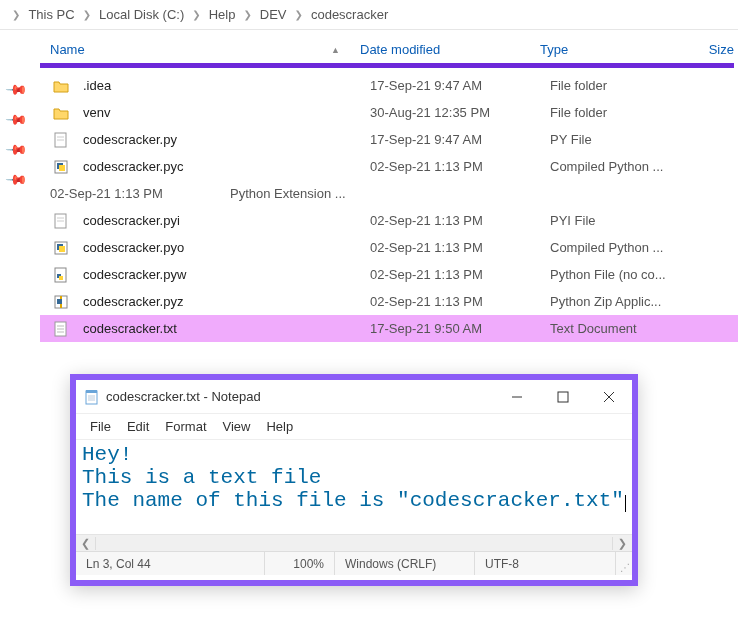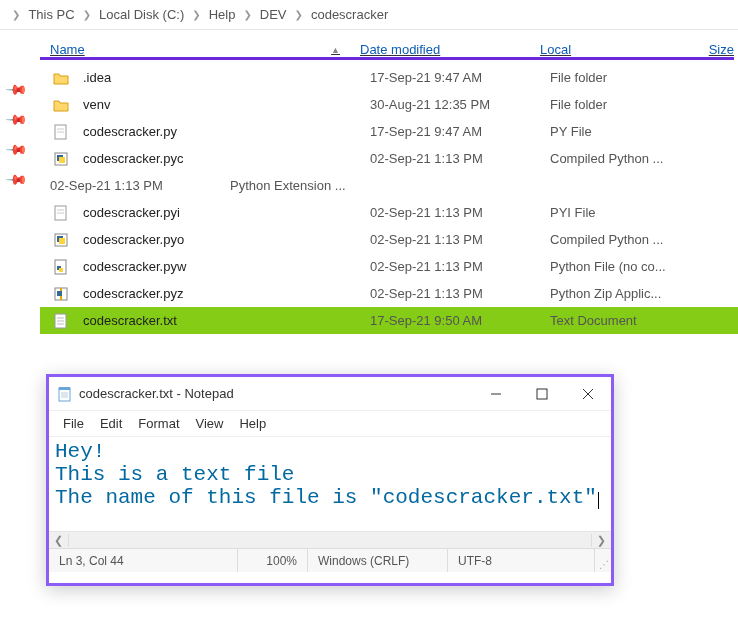--- a/index.html
+++ b/index.html
@@ -41,59 +41,59 @@
       position: absolute;
       left: 8px;
       top: 52px;
       display: flex;
       flex-direction: column;
       gap: 14px;
     }
     .pin { color: #aaa; transform: rotate(45deg); font-size: 14px; }
     .columns {
       display: flex;
-      border-bottom: 3px solid #6d28d9;
+      border-bottom: 5px solid #6d28d9;
       margin-left: 40px;
       margin-right: 4px;
-      text-decoration: underline;
+      padding-bottom: 6px;
     }
     .col-name { width: 320px; color: #0a5db5; font-size: 13px; display:flex; align-items:center; gap:6px; padding-left:10px;}
     .col-date { width: 180px; color: #0a5db5; font-size: 13px; }
     .col-type { width: 150px; color: #0a5db5; font-size: 13px; }
     .col-size { width: 44px; color: #0a5db5; font-size: 13px; text-align: right; }
     .sort-arrow { font-size: 9px; color:#888; margin-left:auto; margin-right:20px; }
     .rows { margin-left: 40px; margin-top: 4px; }
     .row {
       display: flex;
       align-items: center;
       height: 27px;
       padding-left: 10px;
     }
-    .row.selected { background: #84cc16; }
+    .row.selected { background: #f0abfc; }
     .icon-slot {
       width: 22px;
       display: inline-flex;
       align-items: center;
       justify-content: center;
     }
     .cell-name { width: 320px; display: flex; align-items: center; color:#222;gap:7px; }
     .cell-name .fname { padding-left: 4px; }
     .cell-date { width: 180px; color: #555; }
     .cell-type { width: 150px; color: #555; white-space: nowrap; overflow: hidden; text-overflow: ellipsis; }
     
     svg { display: block; }
     
     .notepad {
       position: absolute;
-      left: 46px;
+      left: 70px;
       top: 374px;
       width: 568px;
       height: 212px;
       background: #fff;
-      border: 3px solid #8b5cf6;
+      border: 6px solid #8b5cf6;
       box-shadow: 0 4px 18px rgba(0,0,0,0.2);
     }
     .np-titlebar {
       height: 34px;
       display: flex;
       align-items: center;
       padding: 0 0 0 8px;
       border-bottom: 1px solid #eee;
     }
     .np-titlebar .title-text { margin-left: 6px; font-size: 13px; color: #333; }
@@ -182,21 +182,21 @@
     <span class="pin">📌</span>
     <span class="pin">📌</span>
   </div>
 
   <div class="columns">
     <div class="col-name">
       <span>Name</span>
       <span class="sort-arrow">▲</span>
     </div>
     <div class="col-date">Date modified</div>
-    <div class="col-type">Local</div>
+    <div class="col-type">Type</div>
     <div class="col-size">Size</div>
   </div>
 
   <div class="rows" id="rows">
       <div class="row">
         <div class="cell-name">
           <span class="icon-slot">
             <svg width="16" height="16">
               <path d="M1 4h5l1 2h8v8H1z" fill="#ffd76a" stroke="#d4a017"></path>
             </svg>

